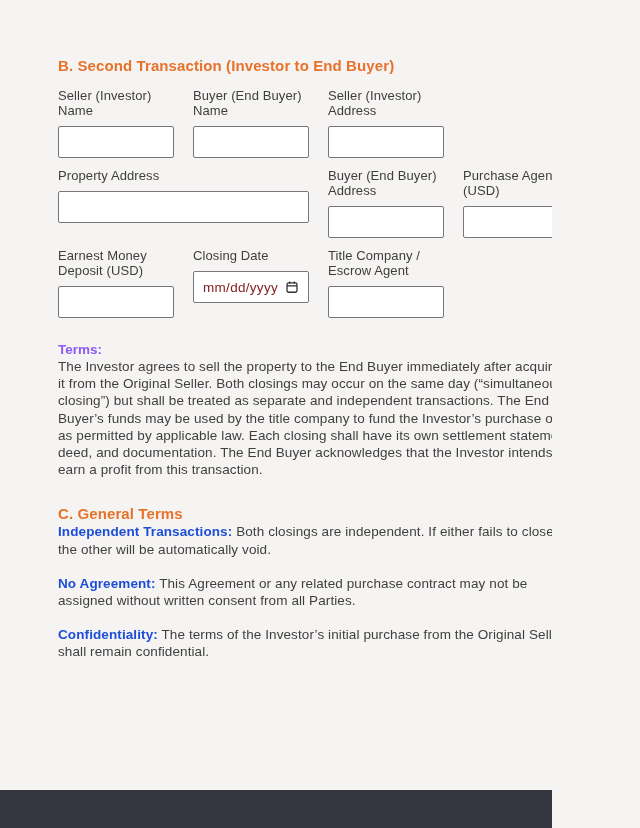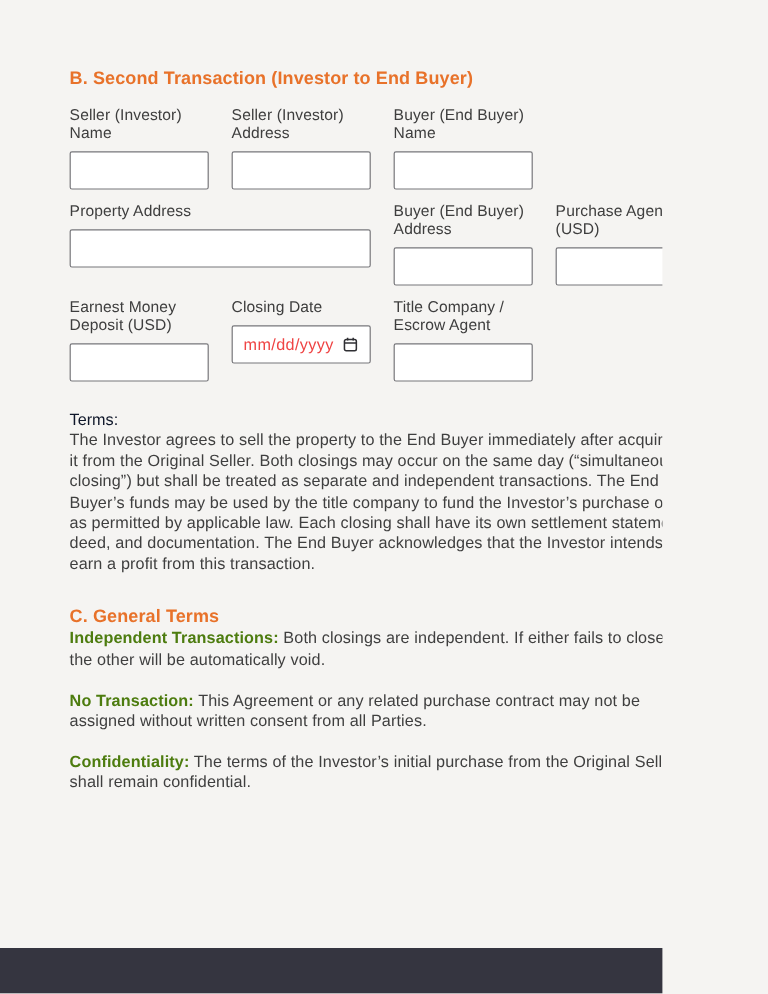--- a/index.html
+++ b/index.html
@@ -55,42 +55,42 @@
     outline: none;
     display: block;
   }
   .date-input {
     display: flex;
     align-items: center;
     justify-content: space-between;
     cursor: default;
   }
   .date-placeholder {
-    color: #ef4444;
+    color: #7f1d1d;
     font-size: 13.5px;
     letter-spacing: 0.3px;
   }
   .cal-icon { display: inline-flex; width: 14px; height: 14px; cursor: pointer; }
   .cal-icon svg { width: 14px; height: 14px; }
   .terms-block { margin-top: 13px; }
   .terms-label {
     font-size: 13.5px;
-    font-weight: normal;
-    color: #0f172a;
+    font-weight: bold;
+    color: #8b5cf6;
     line-height: 17px;
   }
   .terms-body, .clause {
     font-size: 13.5px;
     color: #3f3f3f;
     line-height: 17.2px;
     letter-spacing: 0.1px;
   }
   .section-c-heading { margin-top: 27px; margin-bottom: 1px; }
   .clause { margin-bottom: 17px; }
-  .clause .lead { font-weight: bold; color: #4d7c0f; }
+  .clause .lead { font-weight: bold; color: #1d4ed8; }
   .footer {
     position: absolute;
     left: 0;
     bottom: 0;
     width: 640px;
     height: 38px;
     background: #353540;
     display: flex;
     align-items: center;
     justify-content: flex-end;
@@ -111,26 +111,26 @@
     <h2 class="section-heading">B. Second Transaction (Investor to End Buyer)</h2>
 
     <div class="form-grid">
 
       <div class="field">
         <label>Seller (Investor) Name</label>
         <input type="text" class="text-input" style="">
       </div>
 
       <div class="field">
-        <label>Seller (Investor) Address</label>
+        <label>Buyer (End Buyer) Name</label>
         <input type="text" class="text-input" style="">
       </div>
 
       <div class="field">
-        <label>Buyer (End Buyer) Name</label>
+        <label>Seller (Investor) Address</label>
         <input type="text" class="text-input" style="">
       </div>
 
       <div class="field full">
         <label>Property Address</label>
         <input type="text" class="text-input" style="">
       </div>
 
       <div class="field">
         <label>Buyer (End Buyer) Address</label>
@@ -171,21 +171,21 @@
 
     <div class="terms-block">
       <p class="terms-label">Terms:</p>
       <p class="terms-body">The Investor agrees to sell the property to the End Buyer immediately after acquiring it from the Original Seller. Both closings may occur on the same day (“simultaneous closing”) but shall be treated as separate and independent transactions. The End Buyer’s funds may be used by the title company to fund the Investor’s purchase only as permitted by applicable law. Each closing shall have its own settlement statement, deed, and documentation. The End Buyer acknowledges that the Investor intends to earn a profit from this transaction.</p>
     </div>
 
     <h2 class="section-heading section-c-heading">C. General Terms</h2>
 
     <p class="clause"><span class="lead">Independent Transactions:</span><span> Both closings are independent. If either fails to close, the other will be automatically void.</span></p>
 
-    <p class="clause"><span class="lead">No Transaction:</span><span> This Agreement or any related purchase contract may not be assigned without written consent from all Parties.</span></p>
+    <p class="clause"><span class="lead">No Agreement:</span><span> This Agreement or any related purchase contract may not be assigned without written consent from all Parties.</span></p>
 
     <p class="clause"><span class="lead">Confidentiality:</span><span> The terms of the Investor’s initial purchase from the Original Seller shall remain confidential.</span></p>
 
   </div>
 
   <div class="footer">
     <span class="page-number">2</span>
   </div>
 </div>
 

